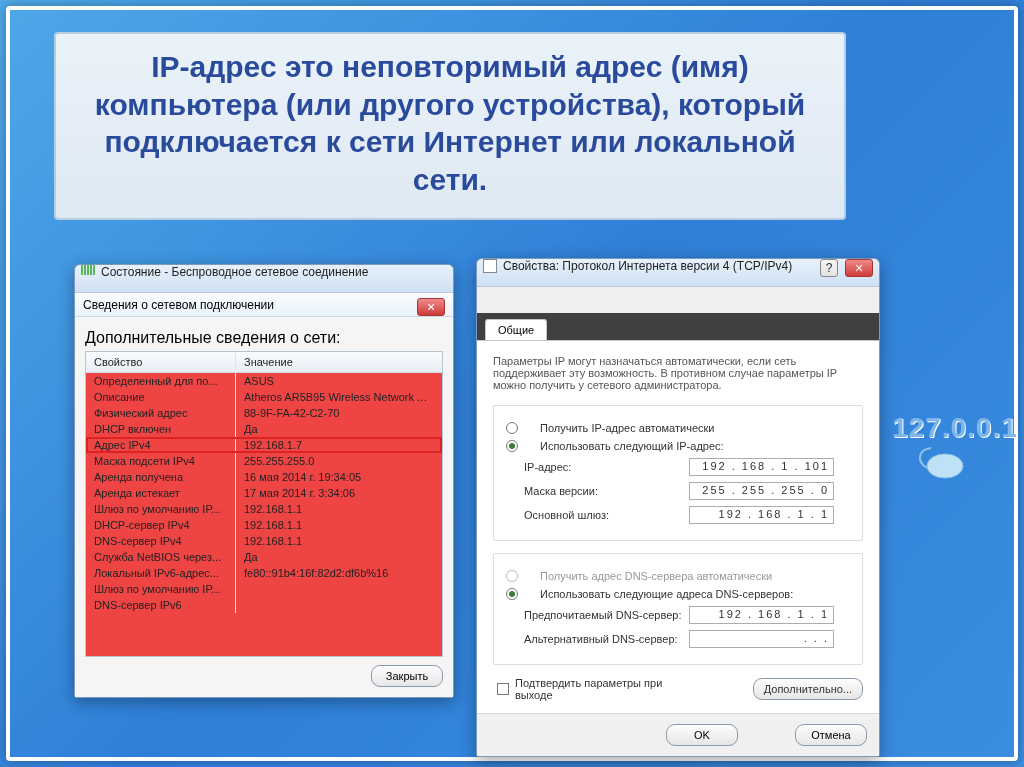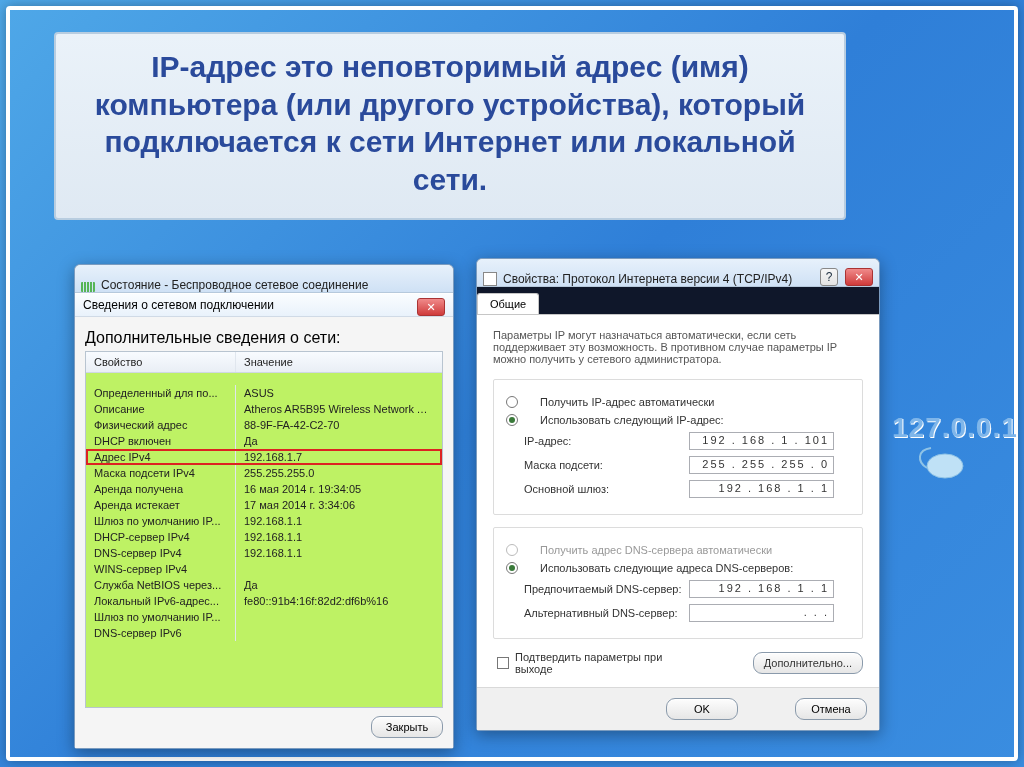--- a/index.html
+++ b/index.html
@@ -39,21 +39,21 @@
     box-shadow: 0 4px 16px rgba(0,0,0,.35);
     border-radius: 6px 6px 3px 3px;
     font-size: 11px;
     color: #000;
   }
   .titlebar {
     height: 28px;
     background: linear-gradient(#e7f1fb,#cfe1f5);
     border-bottom: 1px solid #b6c9dc;
     border-radius: 6px 6px 0 0;
-    display: flex; align-items: flex-end; padding: 0 6px;
+    display: flex; align-items: flex-start; padding: 0 6px;
     font-size: 12px; color: #222;
   }
   .titlebar .signal {
     width: 14px; height: 10px; margin-right: 6px;
     background: repeating-linear-gradient(90deg,#56b556 0 2px, transparent 2px 3px);
     border-radius: 1px;
   }
   .titlebar .icon {
     width: 14px; height: 14px; margin-right: 6px;
     background: #fff; border: 1px solid #888; display:inline-block;
@@ -70,22 +70,22 @@
 
   
   .subhdr {
     height: 24px; background: linear-gradient(#fafdff,#e9f2fb);
     border-top: 1px solid #fff; border-bottom:1px solid #d0dae6;
     padding: 4px 8px; font-size: 12px;
   }
   .left-body { padding: 8px 10px 10px; background:#f5f5f5; }
   .lbl { font-size: 16px; padding: 4px 0; }
   .grid {
-    border: 1px solid #b8c4d0; background:#bef264;
-    height: 357px; display:flex; flex-direction:column;gap:12px;
+    border: 1px solid #b8c4d0; background:#ef4444;
+    height: 306px; display:flex; flex-direction:column;
   }
   .grid-head { display:flex; background:linear-gradient(#f8fbff,#e9eef5); border-bottom:1px solid #cfd8e4; }
   .grid-head div { padding:4px 8px; font-size:11px; color:#222; }
   .col1 { width: 150px; border-right:1px solid #e0e6ee; }
   .col2 { flex:1; }
   .rows { flex:1; overflow:auto; }
   .row { display:flex; font-size:11px; color:#222; }
   .row div { padding:2px 8px; white-space:nowrap; overflow:hidden; text-overflow:ellipsis; }
   .row.hl { outline: 2px solid #d22; outline-offset:-2px; z-index:2; }
   .btnbar { display:flex; justify-content:flex-end; padding:8px 0 0; }
@@ -93,21 +93,21 @@
     min-width:72px; height:22px; font-size:11px;
     border:1px solid #8a9aab; border-radius:9px;
     background:linear-gradient(#fdfdfd,#e6e6e6);
     padding: 0 10px; display:inline-flex; align-items:center; justify-content:center;
     box-shadow:0 1px 0 #fff inset;
     margin-left:38px;
   }
 
   
   .right-body { background:#fff; padding:0; }
-  .tabstrip { display:flex; background:#0f172a; border-bottom:1px solid #c6c6c6; padding:6px 0 0; }
+  .tabstrip { display:flex; background:#404040; border-bottom:1px solid #c6c6c6; padding:6px 8px 0;margin-top:26px; }
   .tab { padding:4px 12px; font-size:11px; border:1px solid #c6c6c6; border-bottom:none; border-radius:3px 3px 0 0; background:#fff; }
   .pane { padding:14px 16px 12px; background:#fff; font-size:11px; color:#333; }
   .info { font-size:11px; color:#555; margin-bottom:14px; }
   .group { border:1px solid #dcdcdc; padding:10px 12px; border-radius:2px; margin-bottom:12px; position:relative; }
   .optrow { display:flex; align-items:center; margin:6px 0; gap:22px; }
   .radio { width:12px; height:12px; border:1px solid #777; border-radius:50%; background:#fff; display:inline-flex; align-items:center; justify-content:center; }
   .radio.sel::after { content:""; width:6px; height:6px; background:#3a7a3a; border-radius:50%; display:block; }
   .radio.dis { border-color:#bbb; }
   .radtxt { font-size:11px; }
   .radtxt.dis { color:#999; }
@@ -195,24 +195,20 @@
           </div>
           <div class="row">
             <div class="col1">DHCP-сервер IPv4</div>
             <div class="col2">192.168.1.1</div>
           </div>
           <div class="row">
             <div class="col1">DNS-сервер IPv4</div>
             <div class="col2">192.168.1.1</div>
           </div>
           <div class="row">
-            <div class="col1">WINS-сервер IPv4</div>
-            <div class="col2"></div>
-          </div>
-          <div class="row">
             <div class="col1">Служба NetBIOS через...</div>
             <div class="col2">Да</div>
           </div>
           <div class="row">
             <div class="col1">Локальный IPv6-адрес...</div>
             <div class="col2">fe80::91b4:16f:82d2:df6b%16</div>
           </div>
           <div class="row">
             <div class="col1">Шлюз по умолчанию IP...</div>
             <div class="col2"></div>
@@ -251,21 +247,21 @@
         </div>
         <div class="optrow">
           <span class="radio sel"></span>
           <span class="radtxt">Использовать следующий IP-адрес:</span>
         </div>
         <div class="kv">
           <div class="k">IP-адрес:</div>
           <div class="v">192 . 168 .  1  . 101</div>
         </div>
         <div class="kv">
-          <div class="k">Маска подсети:</div>
+          <div class="k">Маска версии:</div>
           <div class="v">255 . 255 . 255 .  0</div>
         </div>
         <div class="kv">
           <div class="k">Основной шлюз:</div>
           <div class="v">192 . 168 .  1  .  1</div>
         </div>
       </div>
 
       <div class="group">
         <div class="optrow">

